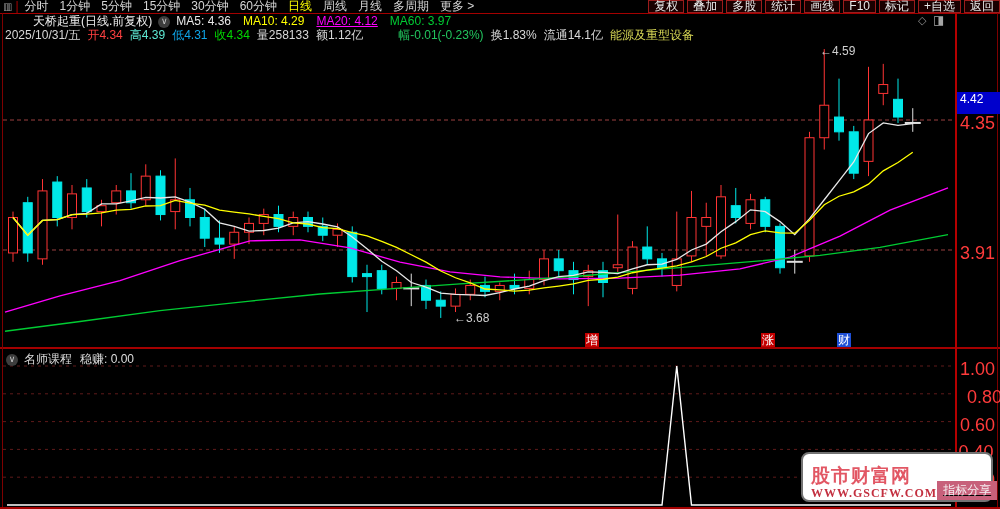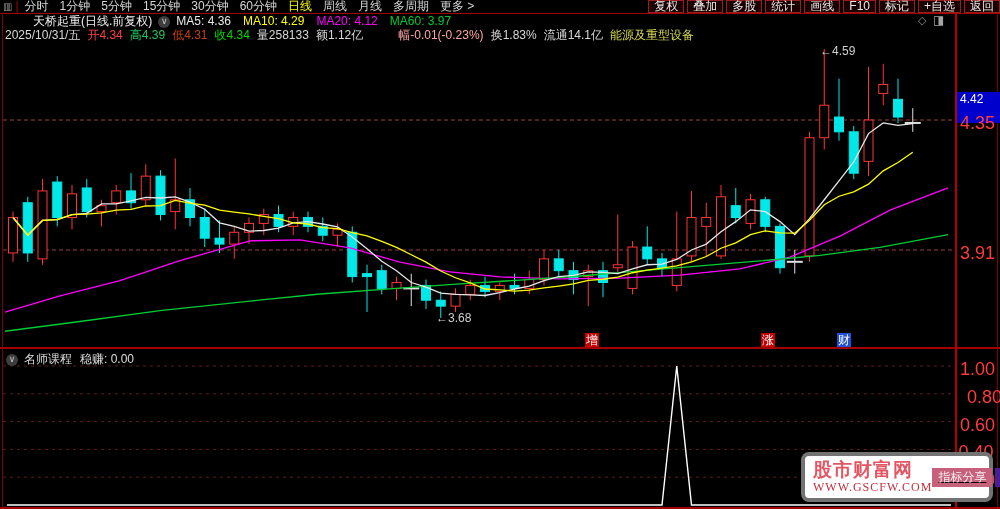--- a/index.html
+++ b/index.html
@@ -28,40 +28,40 @@
   
   #main-chart{position:absolute;left:3px;top:44px;width:952px;height:303px;}
   #indicator-chart{position:absolute;left:3px;top:349px;width:952px;height:158px;}
   #panel-divider{position:absolute;left:0;top:347px;width:1000px;height:2px;background:#a40000;}
   #bottom-border{position:absolute;left:0;top:507px;width:1000px;height:2px;background:#a40000;}
   #left-border{position:absolute;left:2px;top:13px;width:1px;height:494px;background:#7e0000;}
   #right-border{position:absolute;left:997px;top:13px;width:1px;height:494px;background:#7e0000;}
   #axis-line{position:absolute;left:955px;top:13px;width:2px;height:494px;background:#b40000;}
   
   .axis-label{position:absolute;left:957px;width:38px;text-align:right;font-size:18px;color:#ff3b3b;}
-  #current-price-box{position:absolute;left:957px;top:92px;width:40px;height:31px;background:#0000cc;
+  #current-price-box{position:absolute;left:957px;top:92px;width:40px;height:22px;background:#0000cc;
                      color:#fff;font-size:12px;line-height:14px;padding-left:3px;}
   
   #ind-header{position:absolute;left:6px;top:351px;display:flex;align-items:center;
               font-size:12px;color:#dcdcdc;white-space:nowrap;}
   #ind-name{margin-right:8px;}
   
   .marker{position:absolute;top:333px;width:14px;height:14px;color:#fff;font-size:12px;
           line-height:14px;text-align:center;}
   .annotation{position:absolute;color:#cfcfcf;font-size:12px;white-space:nowrap;text-align:right;}
   
   #diamond-icon{position:absolute;left:918px;top:15px;color:#8f8f8f;font-size:11px;line-height:11px;}
   #split-icon{position:absolute;left:933px;top:14px;color:#a5a5a5;font-size:12px;line-height:12px;}
   
   #watermark{position:absolute;left:801px;top:452px;width:192px;height:50px;background:#fff;
-             border:4px solid #737373;border-radius:8px;display:flex;align-items:center;
+             border:2px solid #737373;border-radius:8px;display:flex;align-items:flex-end;
              padding:0 4px 0 8px;box-sizing:border-box;}
   #wm-left{flex:1;}
   #wm-title{font-size:19px;font-weight:bold;color:#e25764;letter-spacing:1px;line-height:20px;}
-  #wm-url{font-family:"Liberation Serif","DejaVu Serif",serif;font-size:12px;font-weight:normal;
+  #wm-url{font-family:"Liberation Serif","DejaVu Serif",serif;font-size:12px;font-weight:bold;
           color:#c32f3f;letter-spacing:1px;line-height:14px;}
   #wm-tags{display:flex;flex-direction:row;gap:3px;text-decoration:underline;}
   .wm-tag{width:60px;height:19px;font-size:12px;line-height:19px;text-align:center;color:#f5eef0;}
 </style>
 </head>
 <body>
 
 <div id="root">
 
   <div id="toolbar">
@@ -77,32 +77,32 @@
         <span class="tb-btn">F10</span>
         <span class="tb-btn">标记</span>
         <span class="tb-btn">+自选</span>
         <span class="tb-btn">返回</span>
       </span>
   </div>
 
   <div id="info-bar">
     <span id="chart-title">天桥起重(日线.前复权)</span>
     <span class="circle-chev">∨</span>
-    <span id="ma-items"><span class="ma-item" style="color: rgb(232, 232, 232);">MA5: 4.36</span><span class="ma-item" style="color: rgb(255, 255, 0);">MA10: 4.29</span><span class="ma-item" style="color: rgb(255, 0, 255);">MA20: 4.12</span><span class="ma-item" style="color: rgb(0, 204, 51);">MA60: 3.97</span></span>
+    <span id="ma-items"><span class="ma-item" style="color: rgb(232, 232, 232);">MA5: 4.36</span><span class="ma-item" style="color: rgb(255, 255, 0);">MA10: 4.29</span><span class="ma-item" style="color: rgb(255, 0, 255); text-decoration: underline;">MA20: 4.12</span><span class="ma-item" style="color: rgb(0, 204, 51);">MA60: 3.97</span></span>
   </div>
 
   <div id="quote-bar">
       <span class="q-seg" style="color: rgb(216, 216, 216);">2025/10/31/五</span>
       <span class="q-seg" style="color: rgb(255, 64, 64);">开4.34</span>
-      <span class="q-seg" style="color: #22c55e;">高4.39</span>
-      <span class="q-seg" style="color: #c2410c;">低4.31</span>
+      <span class="q-seg" style="color: #5eead4;">高4.39</span>
+      <span class="q-seg" style="color: #0ea5e9;">低4.31</span>
       <span class="q-seg" style="color: rgb(0, 216, 0);">收4.34</span>
       <span class="q-seg" style="color: rgb(216, 216, 216);">量258133</span>
       <span class="q-seg" style="color: rgb(216, 216, 216);">额1.12亿</span>
-      <span class="q-seg" style="color: #fca5a5; padding-left: 28px;">幅-0.01(-0.23%)</span>
+      <span class="q-seg" style="color: #22c55e; padding-left: 28px;">幅-0.01(-0.23%)</span>
       <span class="q-seg" style="color: rgb(216, 216, 216);">换1.83%</span>
       <span class="q-seg" style="color: rgb(216, 216, 216);">流通14.1亿</span>
       <span class="q-seg" style="color: rgb(216, 216, 85);">能源及重型设备</span>
     </div>
 
   <span id="diamond-icon">◇</span>
   <span id="split-icon">◨</span>
 
   <svg id="main-chart" viewBox="0 0 952 303" width="952" height="303">
       <line x1="0" x2="952" y1="76" y2="76" stroke="#9b4040" stroke-width="1" stroke-dasharray="4 3"></line>
@@ -328,21 +328,21 @@
       <div class="axis-label" style="top: 442.4px; text-align: center;">0.40</div>
       <div class="axis-label" style="top: 470.2px;">0.20</div>
     </div>
   <div id="markers">
       <div class="marker" style="left: 585px; background: rgb(196, 0, 0);">增</div>
       <div class="marker" style="left: 761px; background: rgb(196, 0, 0);">涨</div>
       <div class="marker" style="left: 837px; background: rgb(30, 79, 214);">财</div>
     </div>
   <div id="annotations">
       <div class="annotation" style="left: 820px; top: 44px;">←4.59</div>
-      <div class="annotation" style="left: 436px; top: 311px;">←3.68</div>
+      <div class="annotation" style="left: 454px; top: 311px;">←3.68</div>
     </div>
 
   <div id="watermark">
     <div id="wm-left">
       <div id="wm-title">股市财富网</div>
       <div id="wm-url">WWW.GSCFW.COM</div>
     </div>
     <div id="wm-tags">
         <div class="wm-tag" style="background: rgb(199, 96, 122);">指标分享</div>
         <div class="wm-tag" style="background: #4c1d95;">名师课程</div>

